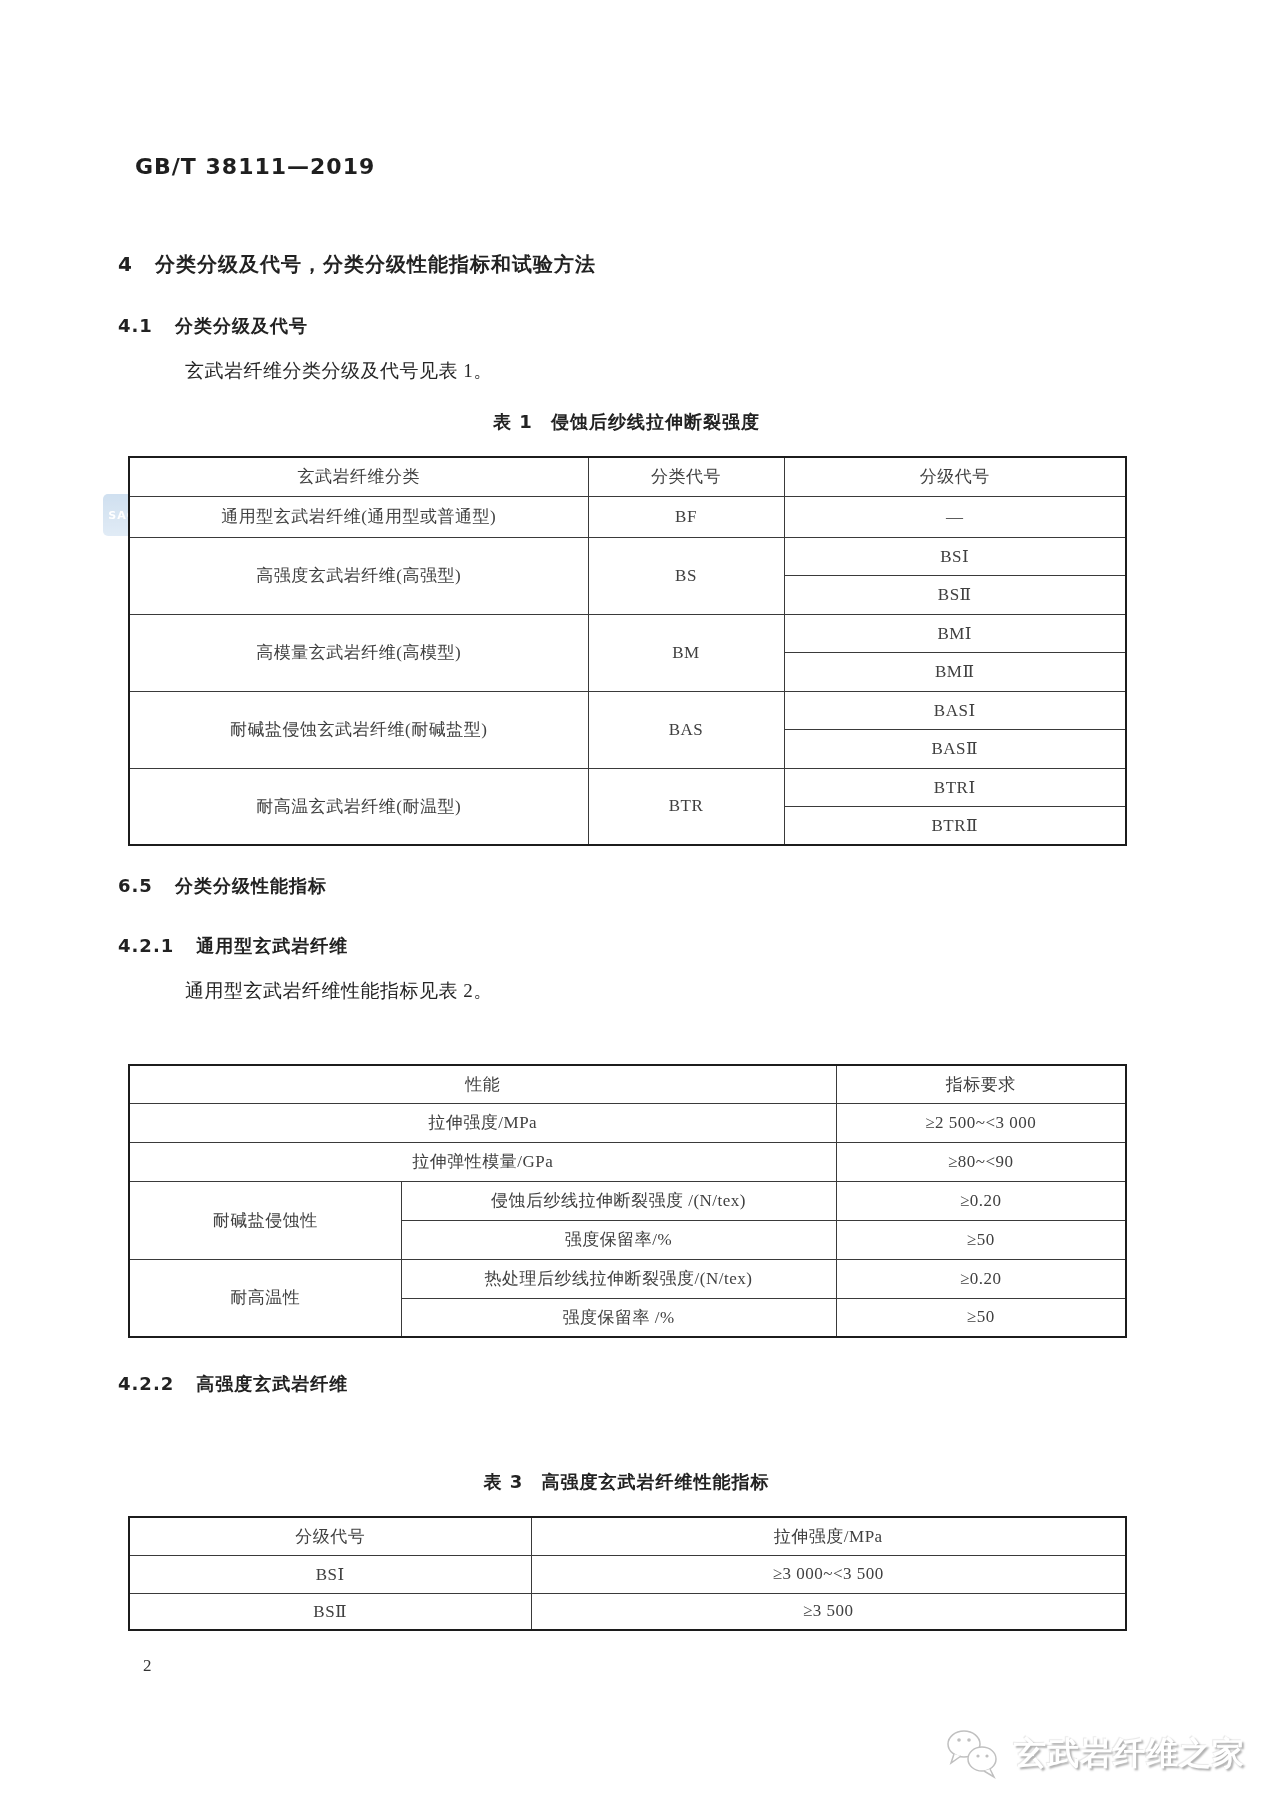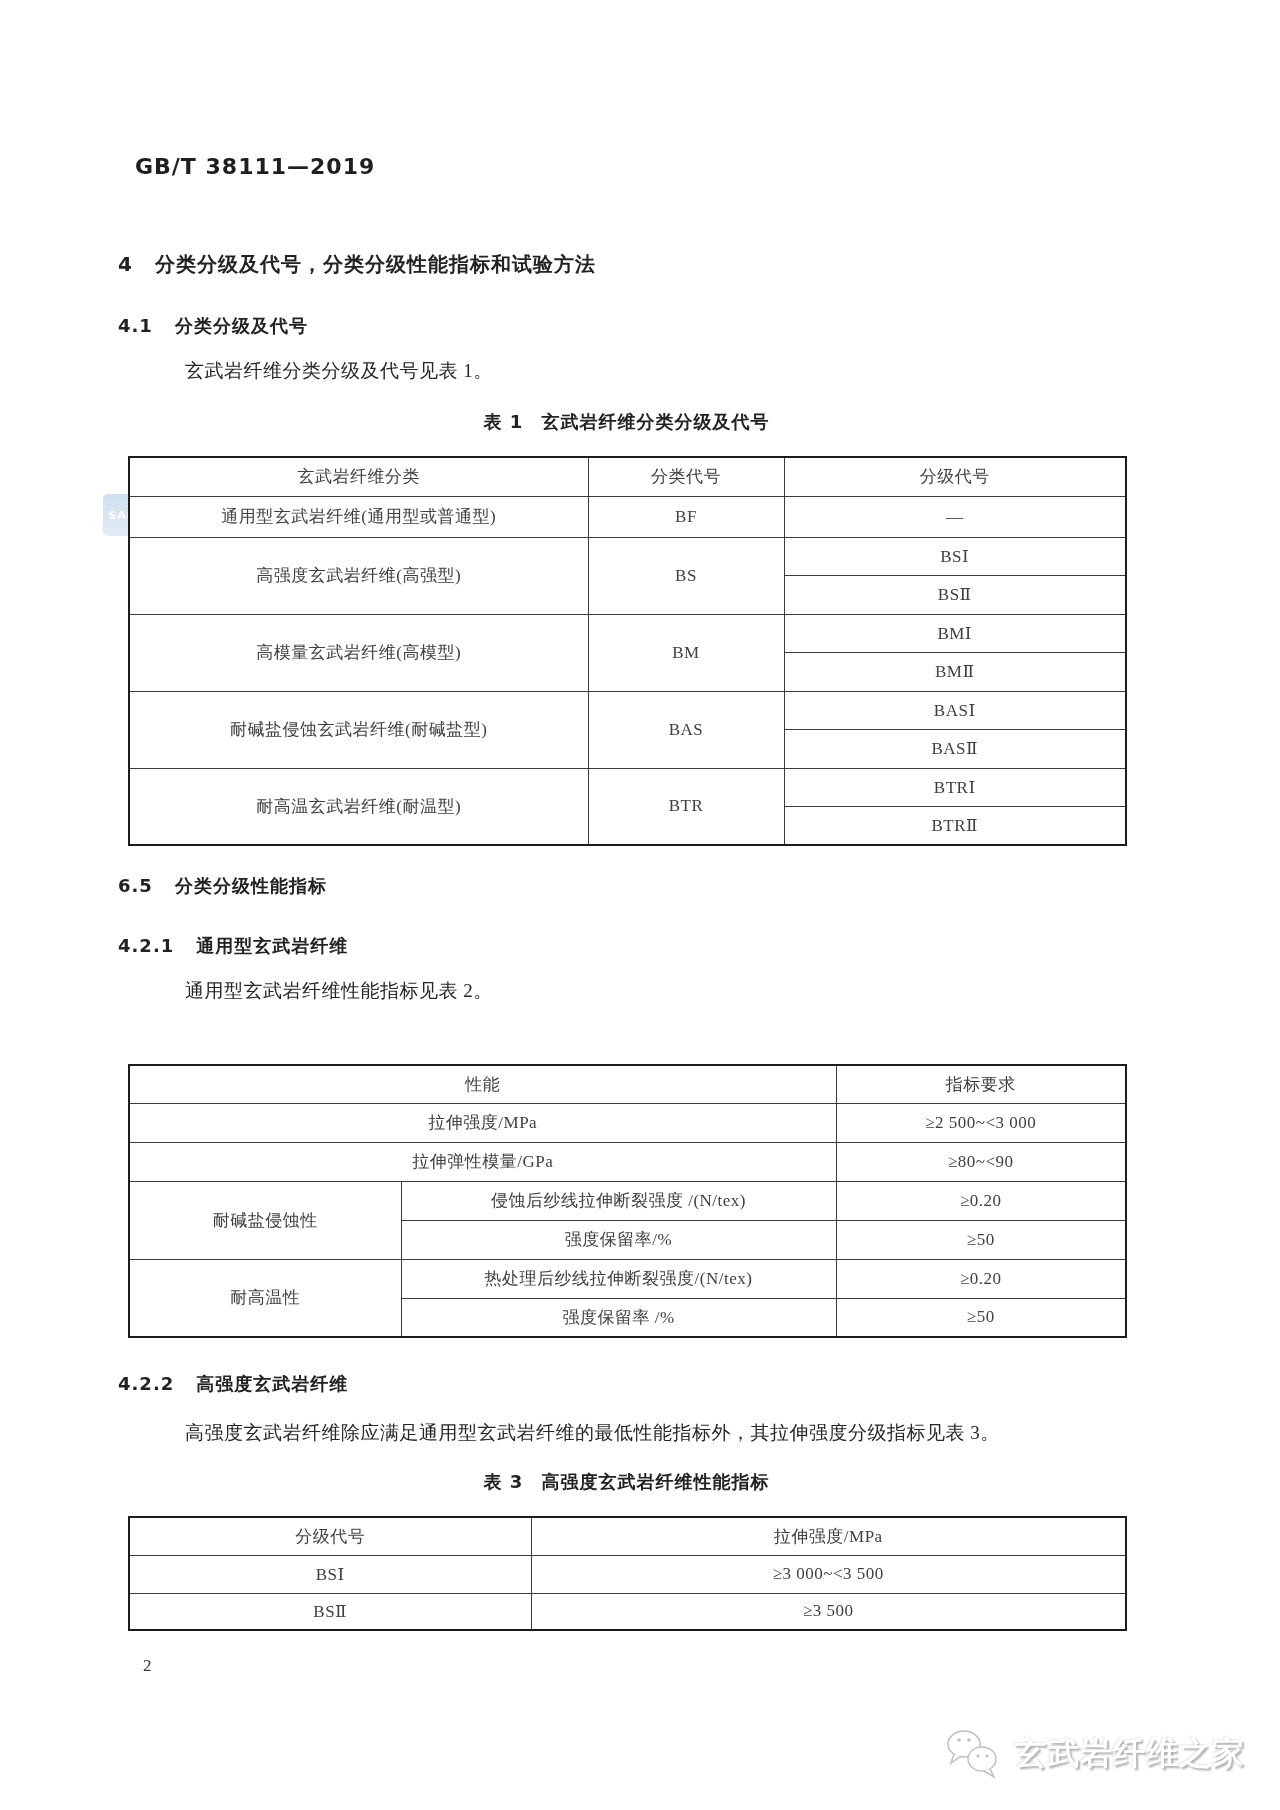--- a/index.html
+++ b/index.html
@@ -91,21 +91,21 @@
     <span class="num">4</span><span>分类分级及代号，分类分级性能指标和试验方法</span>
   </div>
 
   <div class="abs sec-heading h-l2" style="top:314px;">
     <span class="num">4.1</span><span>分类分级及代号</span>
   </div>
 
   <div class="abs para" style="top:358px;">玄武岩纤维分类分级及代号见表 1。</div>
 
   <div class="abs caption" style="top:410px;">
-    <span class="tnum">表 1</span><span>玄武岩纤维分类分级及代号</span>
+    <span class="tnum">表 1</span><span>侵蚀后纱线拉伸断裂强度</span>
   </div>
 
   <table class="abs std" style="left:128px; top:456px;">
     <colgroup>
         <col style="width:459px">
         <col style="width:196px">
         <col style="width:342px">
       </colgroup>
     <tbody>
         <tr class="h39">
@@ -201,21 +201,20 @@
       <td>强度保留率 /%</td>
       <td>≥50</td>
     </tr>
   </tbody>
     </table>
 
   <div class="abs sec-heading h-l2" style="top:1372px;">
     <span class="num">4.2.2</span><span>高强度玄武岩纤维</span>
   </div>
 
-  <div class="abs para" style="top:1420px; width:990px;">高强度玄武岩纤维除应满足通用型玄武岩纤维的最低性能指标外，其拉伸强度分级指标见表 3。</div>
 
   <div class="abs caption" style="top:1470px;">
     <span class="tnum">表 3</span><span>高强度玄武岩纤维性能指标</span>
   </div>
 
   <table class="abs std" style="left:128px; top:1516px;">
     <colgroup>
         <col style="width:402px">
         <col style="width:595px">
       </colgroup>

